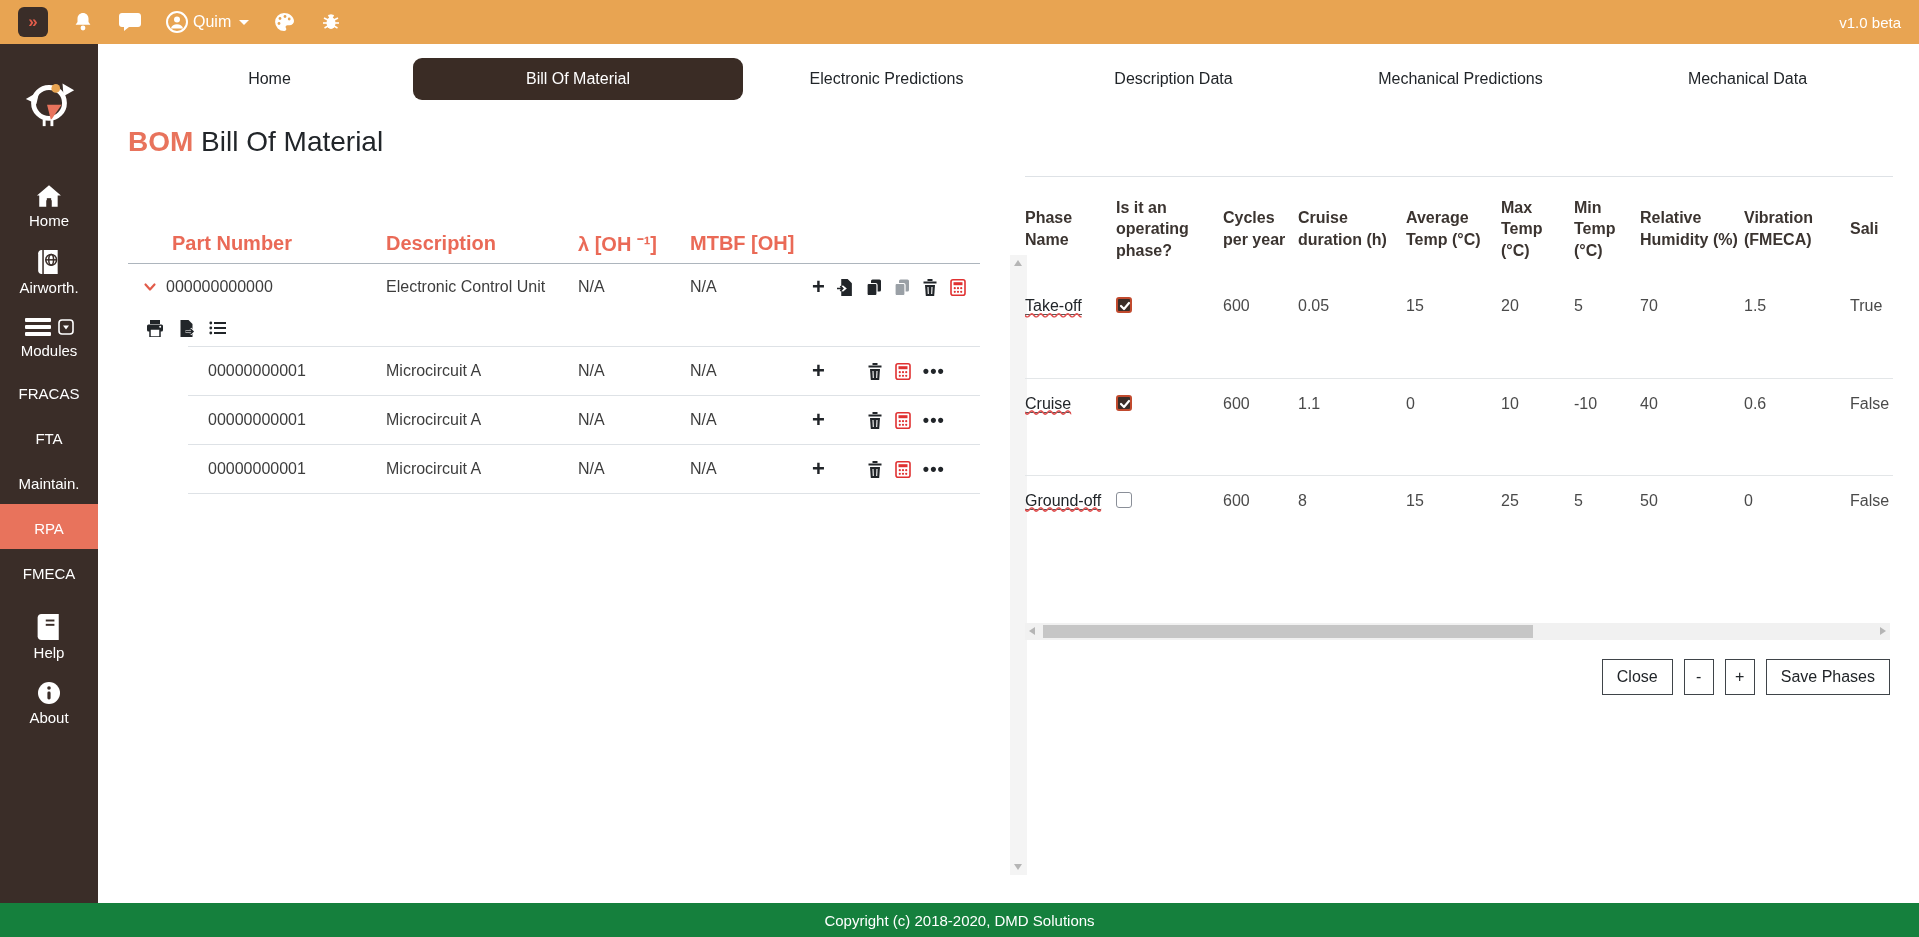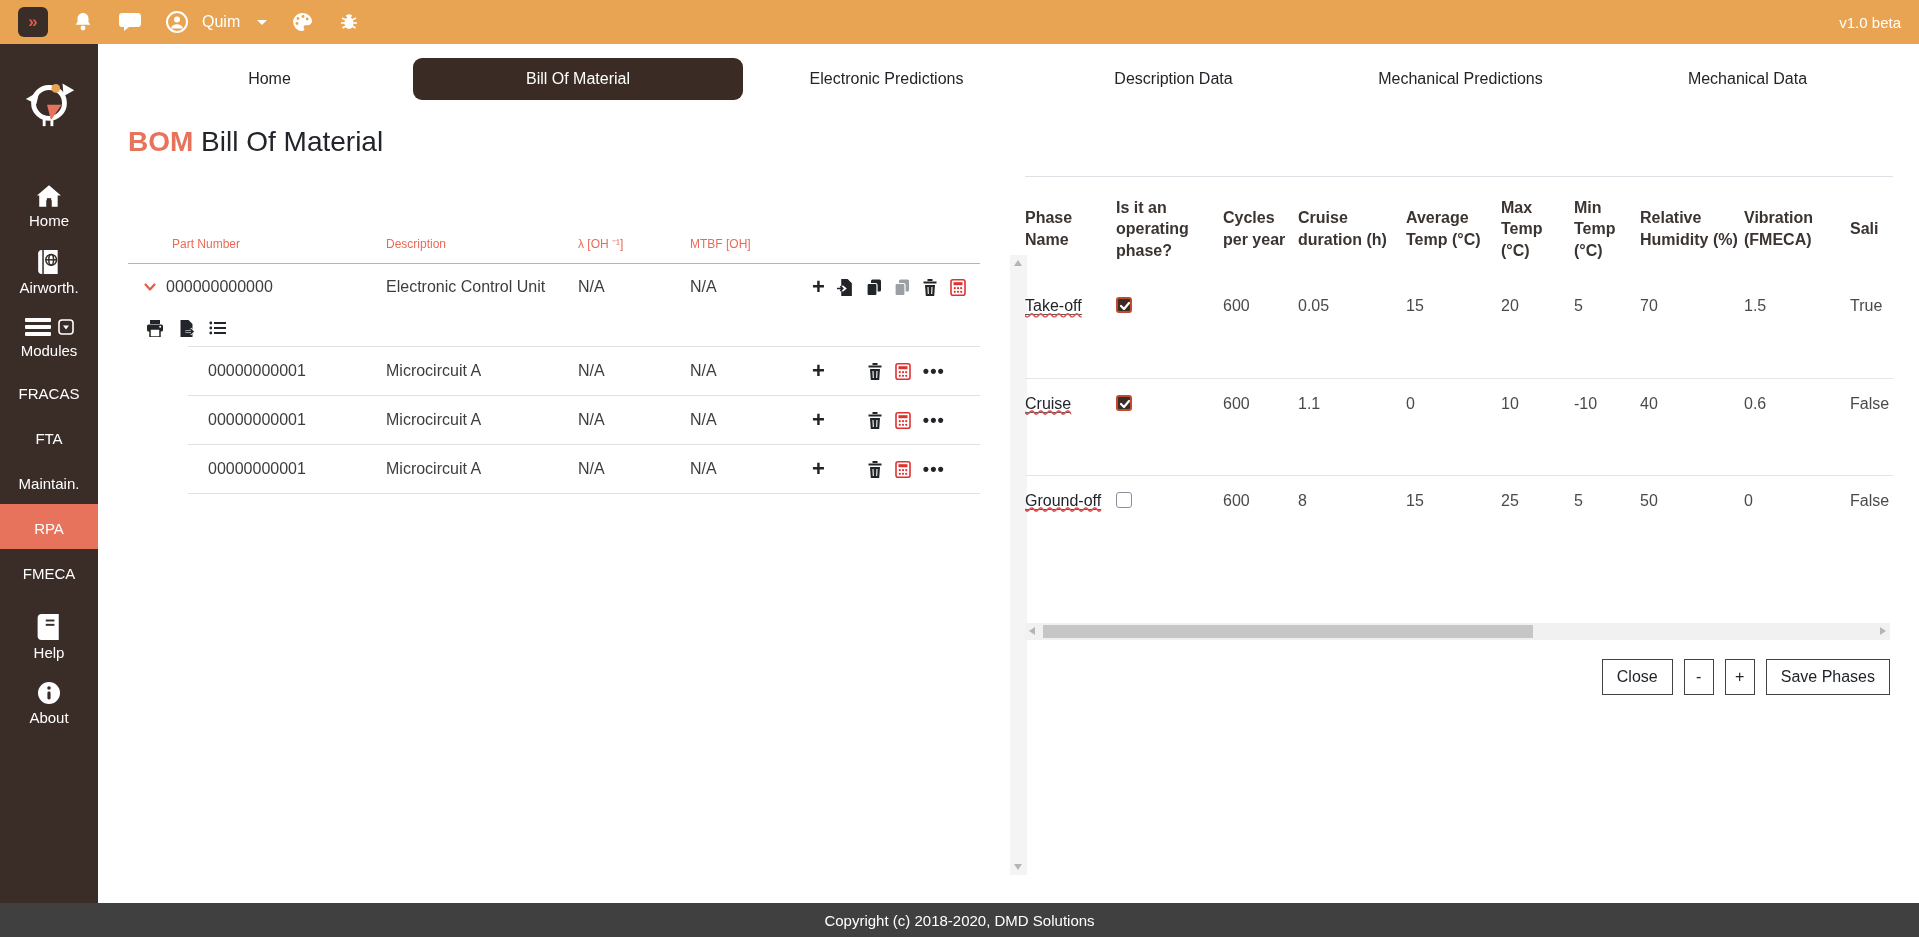--- a/index.html
+++ b/index.html
@@ -6,21 +6,21 @@
   html,body { width:1919px; height:937px; overflow:hidden; background:#fff;
               font-family:"Liberation Sans", sans-serif; }
   .app { position:relative; width:1919px; height:937px; }
 
   
   .topbar { position:absolute; top:0; left:0; width:1919px; height:44px;
             background:#E8A452; display:flex; align-items:center; padding:0 18px; }
   .toggle-btn { width:30px; height:30px; background:#3A2D28; border:none; border-radius:6px;
                 color:#E25C4A; font-size:17px; font-weight:bold; cursor:pointer; line-height:28px; }
   .tb-icon { margin-left:24px; display:flex; align-items:center; cursor:pointer; }
-  .user-chip { margin-left:24px; display:flex; align-items:center; gap:14px; color:#fff;
+  .user-chip { margin-left:24px; display:flex; align-items:center; gap:5px; color:#fff;
                font-size:16px; cursor:pointer; }
   .caret-down { width:0; height:0; border-left:5px solid transparent; border-right:5px solid transparent;
                 border-top:5px solid #fff; margin-left:3px; }
   .version { margin-left:auto; color:#fff; font-size:15px; }
 
   
   .sidebar { position:absolute; top:44px; left:0; width:98px; height:859px;
              background:#3A2D28; display:flex; flex-direction:column; align-items:center; }
   .logo { margin-top:28px; margin-bottom:40px; }
   .side-item { width:100%; display:flex; flex-direction:column; align-items:center;
@@ -45,21 +45,21 @@
   .btn { background:#fff; border:1px solid #3f4449; border-radius:8px; font-size:16px;
          color:#212529; padding:6px 14px; height:36px; cursor:pointer;
          font-family:"Liberation Sans", sans-serif; }
   .btn .caret-dk { display:inline-block; width:0; height:0; border-left:4px solid transparent;
                    border-right:4px solid transparent; border-top:5px solid #212529; margin-left:6px; }
 
   
   .bom-panel { position:absolute; top:180px; left:30px; width:852px; height:651px; overflow:hidden; }
   .bom-row { display:grid; grid-template-columns:258px 192px 112px 122px 1fr; align-items:center; }
   .bom-head { height:40px; border-bottom:1px solid #adb5bd; }
-  .bom-head > div { font-weight:normal; color:#EA6A57; font-size:12px; }
+  .bom-head > div { font-weight:bold; color:#EA6A57; font-size:20px; }
   .bom-parent { height:46px; border-bottom:0; }
   .cell-part-parent { display:flex; align-items:center; gap:8px; padding-left:14px; }
   .cell-part-child { padding-left:80px; }
   .bom-cell { font-size:16px; color:#3d3d3d; }
   .icons-strip { height:36px; display:flex; align-items:center; gap:14px; padding-left:18px; }
   .sep { border-bottom:1px solid #dee2e6; }
   .sep.indent { margin-left:60px; }
   .bom-child { height:48px; }
   .row-icons { display:flex; align-items:center; gap:12px; }
   .row-icons .gap { width:18px; }
@@ -97,21 +97,21 @@
   .hscroll .arr { position:absolute; top:4px; width:0; height:0;
                   border-top:4.5px solid transparent; border-bottom:4.5px solid transparent; }
   .hscroll .arr.left { left:4px; border-right:6px solid #b5b5b5; }
   .hscroll .arr.right { right:4px; border-left:6px solid #b5b5b5; }
 
   .phase-actions { position:absolute; top:483px; right:3px; display:flex; gap:11px; }
   .phase-actions .btn { border-radius:0; }
   .btn.small { width:30px; padding:6px 0; text-align:center; }
 
   
-  .footer { position:absolute; bottom:0; left:0; width:1919px; height:34px; background:#404040;
+  .footer { position:absolute; bottom:0; left:0; width:1919px; height:34px; background:#15803d;
             display:flex; align-items:center; justify-content:center; color:#fff; font-size:15px; }
 </style>
 </head>
 <body>
 
 <div class="app">
 
   <div class="topbar">
     <button class="toggle-btn">»</button>
     <span class="tb-icon">

